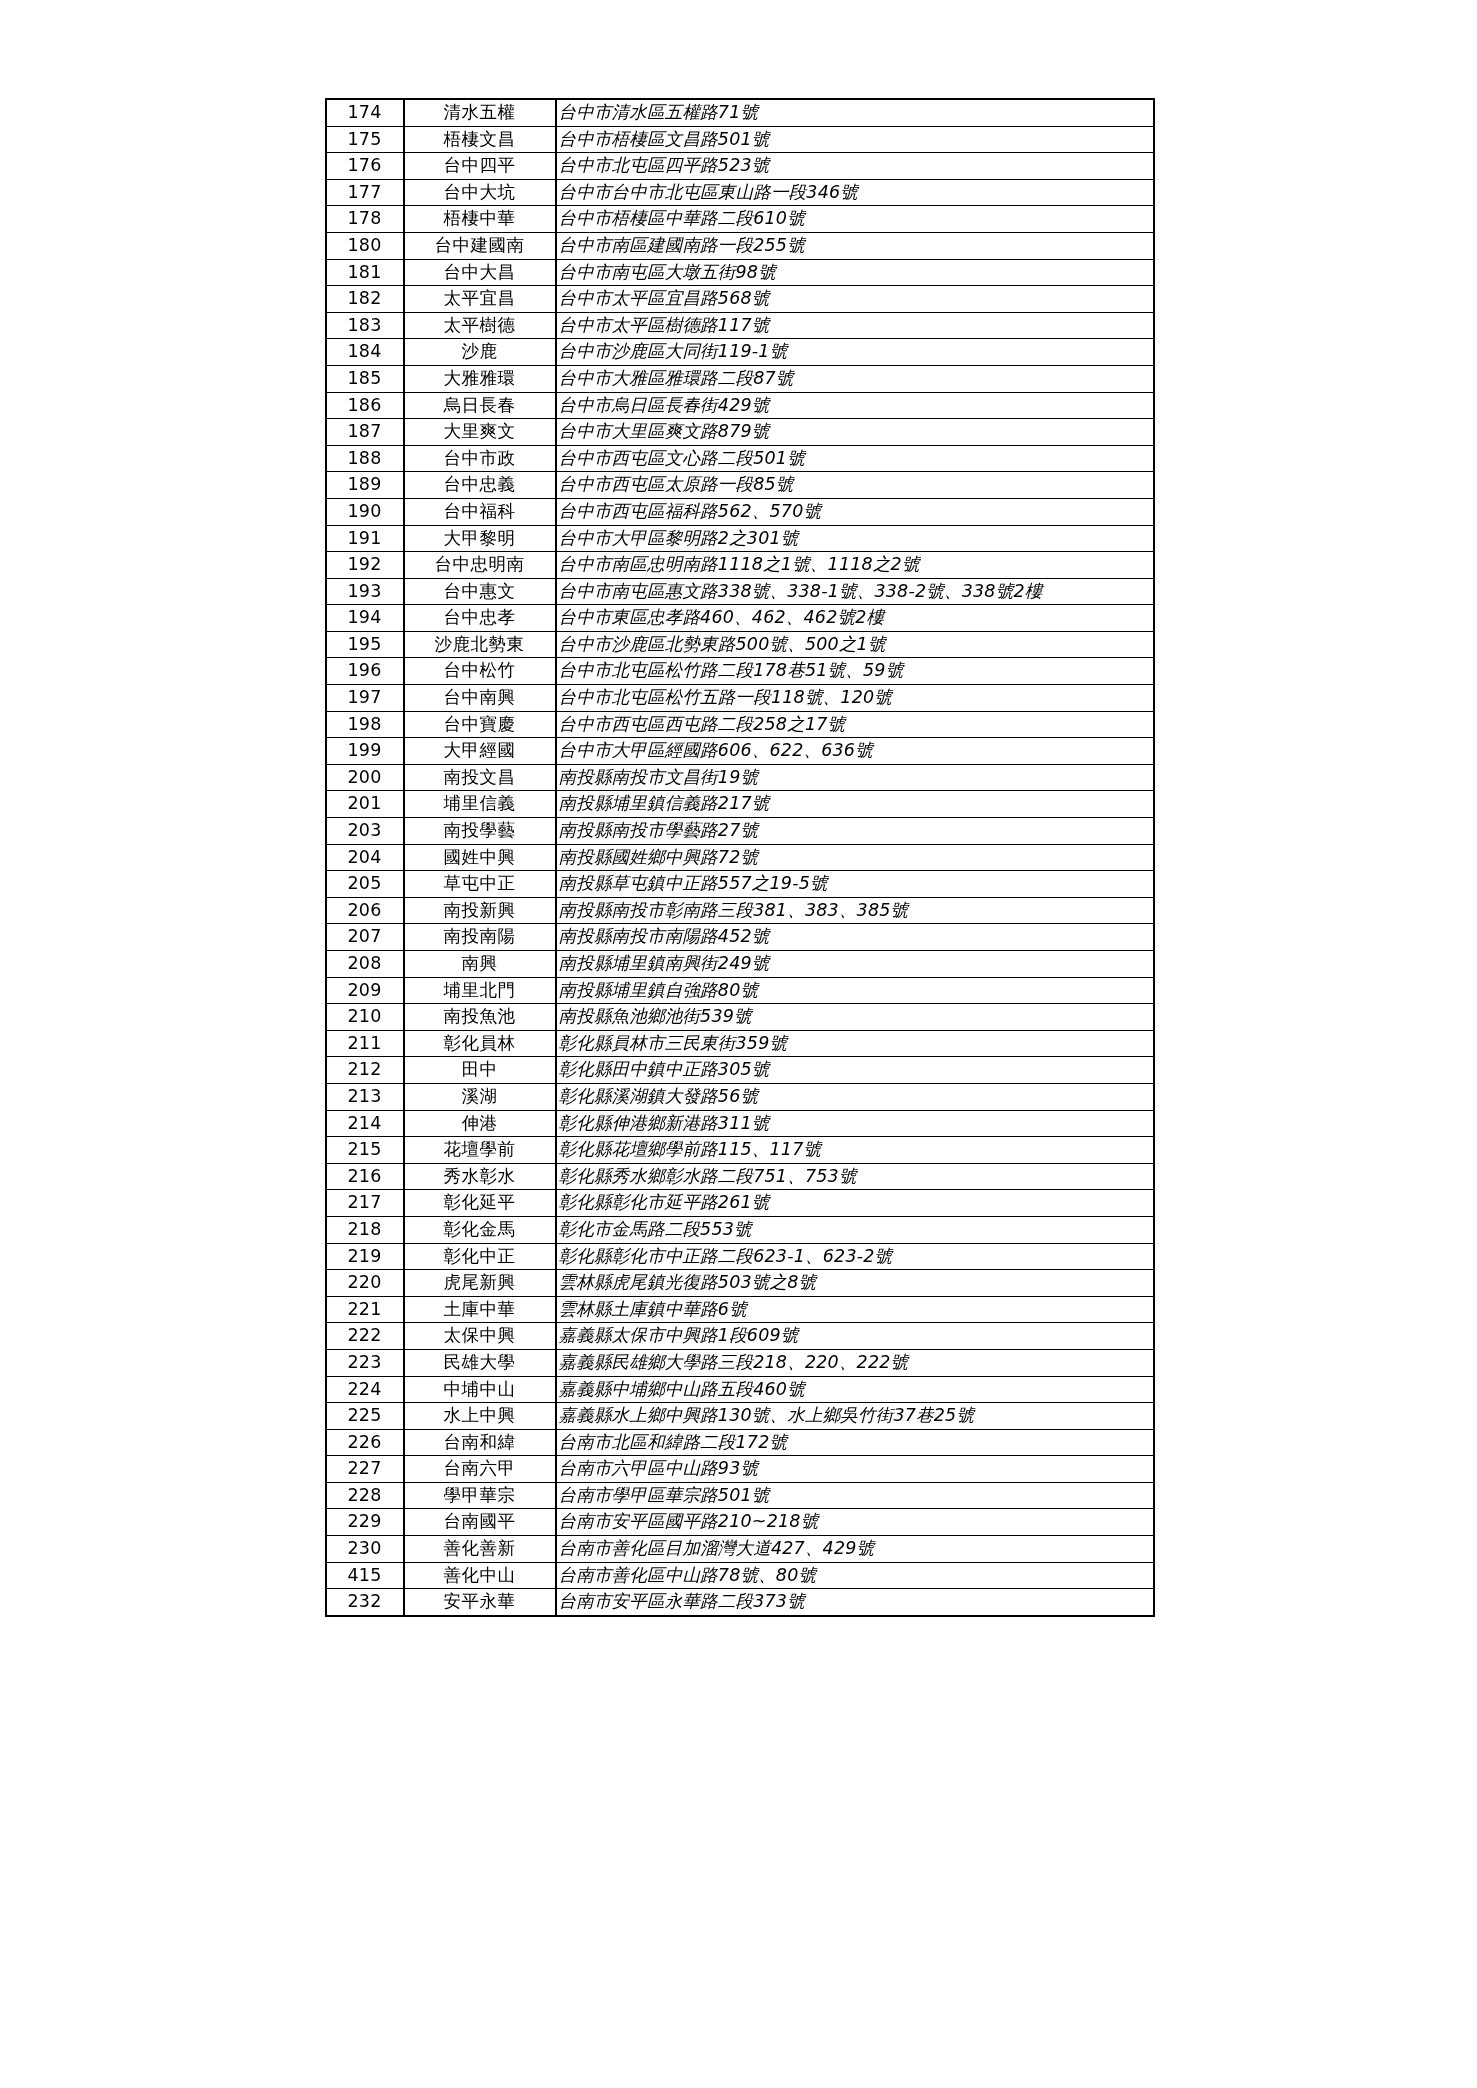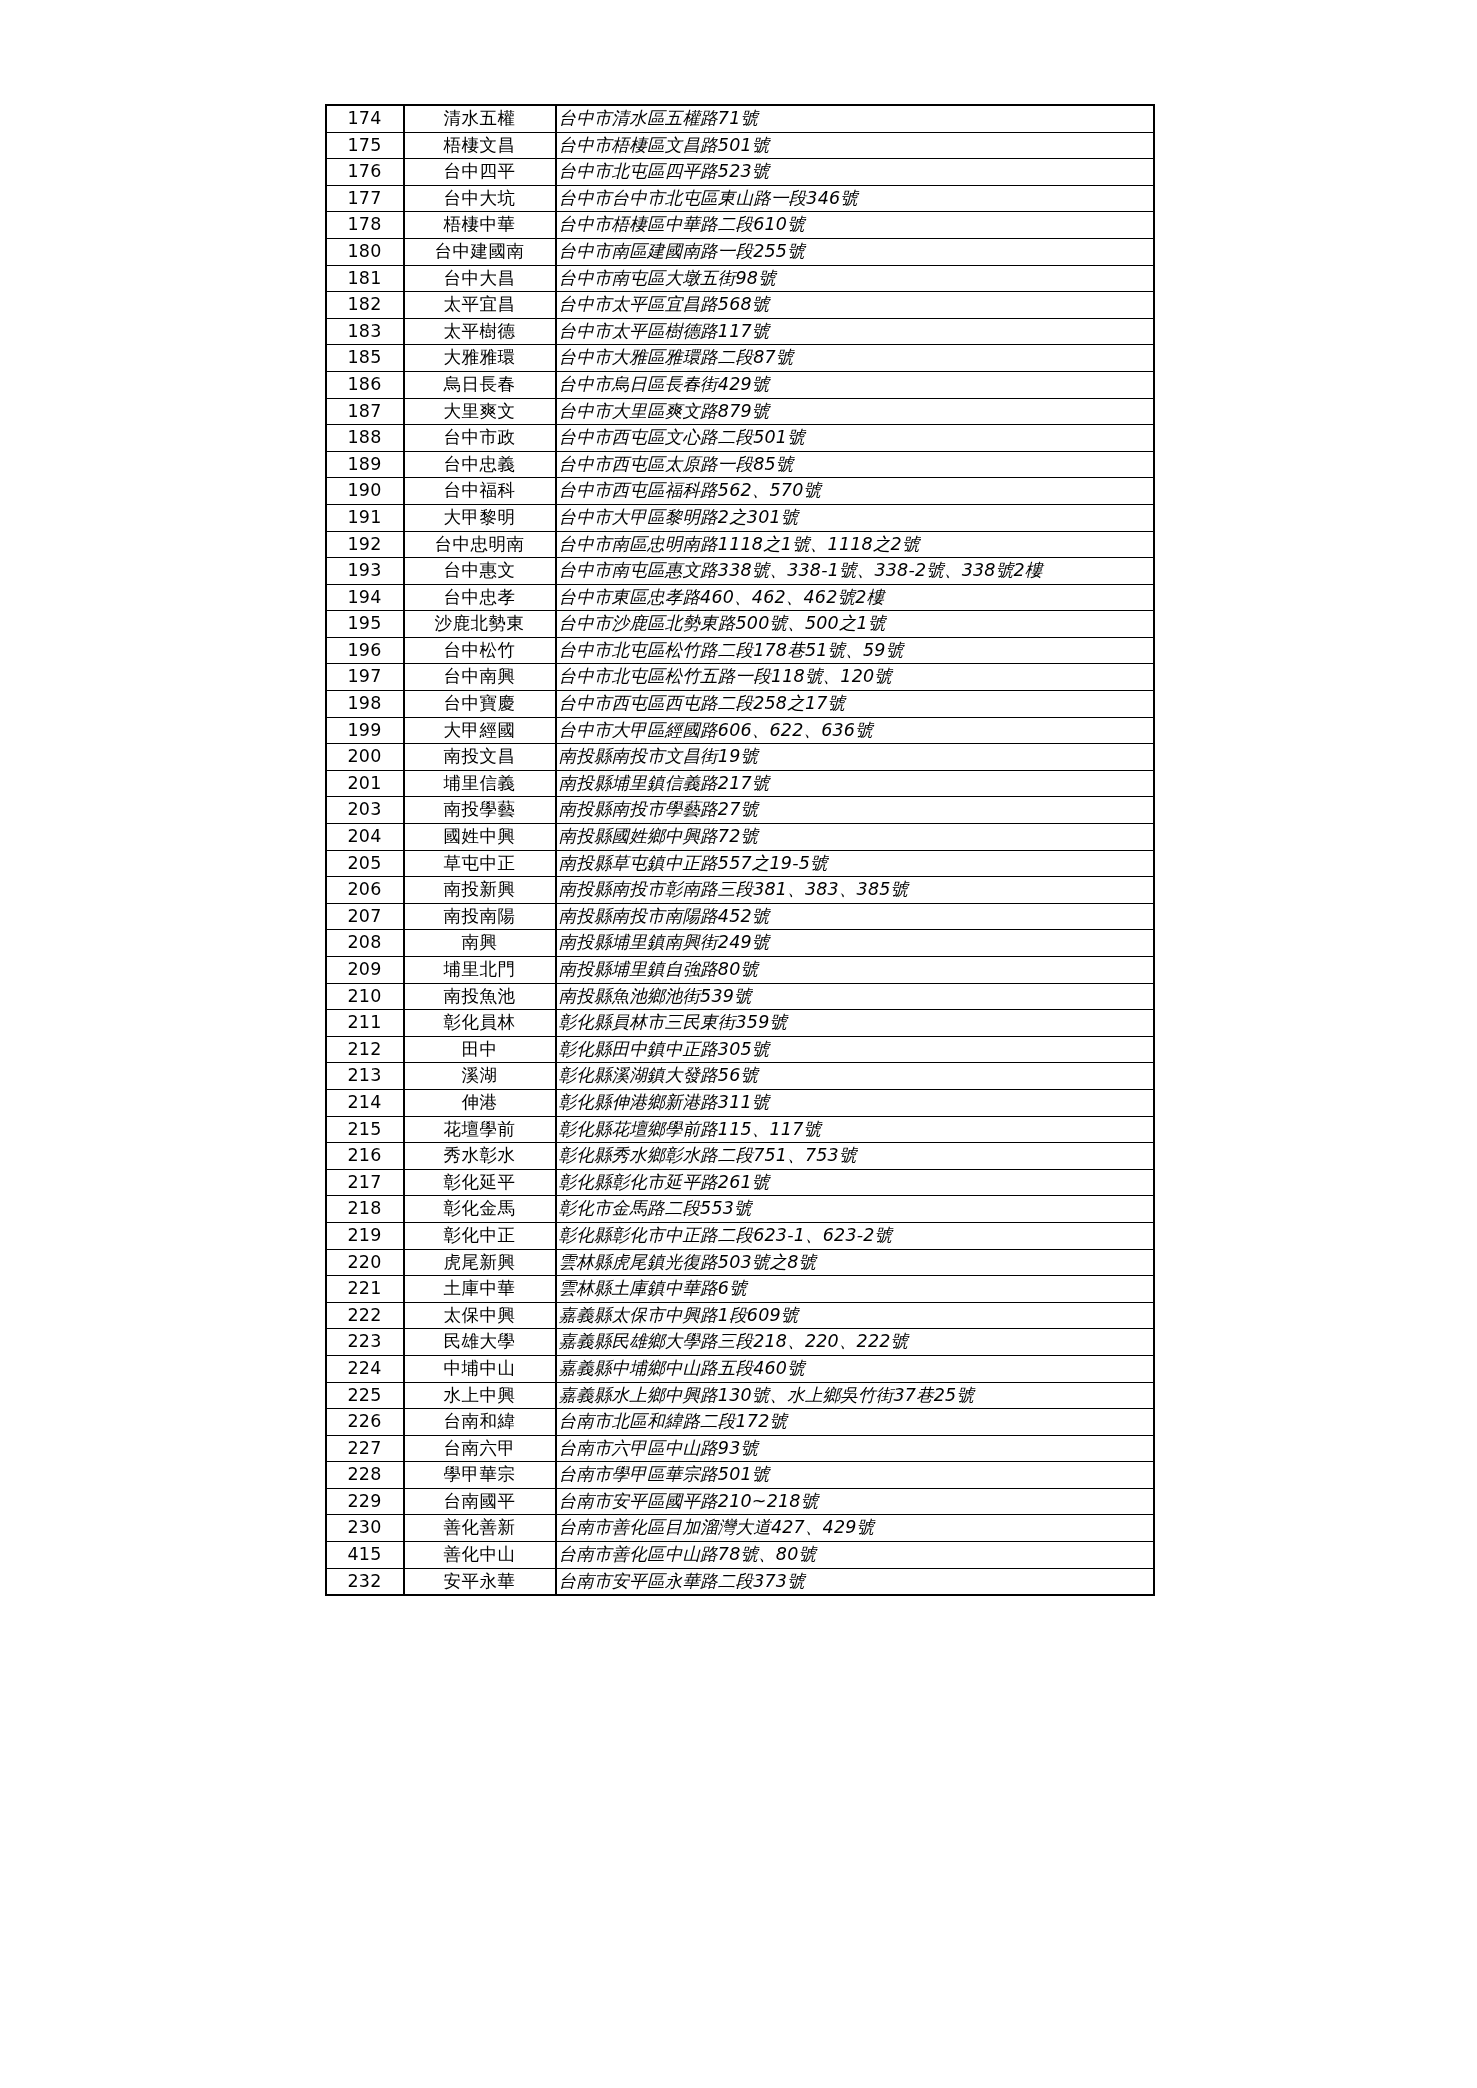--- a/index.html
+++ b/index.html
@@ -15,21 +15,21 @@
     overflow: hidden;
   }
   .page {
     position: relative;
     width: 1477px;
     height: 2088px;
     box-sizing: border-box;
     padding: 96px 0 0 0;
   }
   .table-wrap {
-    margin: 8px auto;
+    margin: 2px auto;
     width: 828px;
   }
   table.listing {
     border-collapse: collapse;
     table-layout: fixed;
     width: 828px;
     border: 2px solid #000;
   }
   table.listing col.c-seq   { width: 78px; }
   table.listing col.c-name  { width: 152px; }
@@ -113,20 +113,25 @@
             <td class="seq">182</td>
             <td class="name">太平宜昌</td>
             <td class="addr">台中市太平區宜昌路568號</td>
           </tr>
           <tr>
             <td class="seq">183</td>
             <td class="name">太平樹德</td>
             <td class="addr">台中市太平區樹德路117號</td>
           </tr>
           <tr>
+            <td class="seq">184</td>
+            <td class="name">沙鹿</td>
+            <td class="addr">台中市沙鹿區大同街119-1號</td>
+          </tr>
+          <tr>
             <td class="seq">185</td>
             <td class="name">大雅雅環</td>
             <td class="addr">台中市大雅區雅環路二段87號</td>
           </tr>
           <tr>
             <td class="seq">186</td>
             <td class="name">烏日長春</td>
             <td class="addr">台中市烏日區長春街429號</td>
           </tr>
           <tr>

